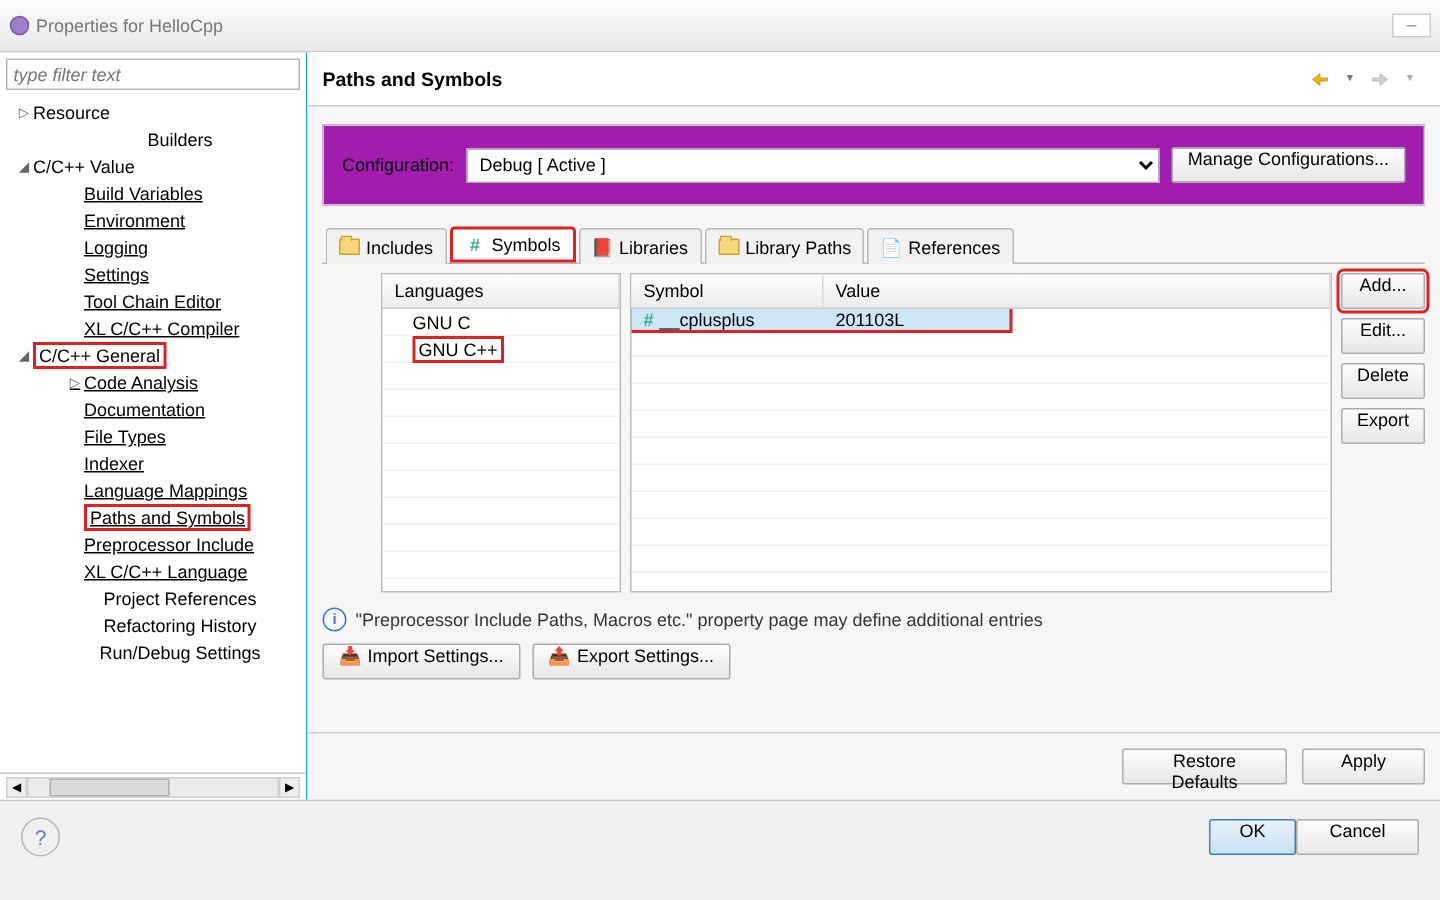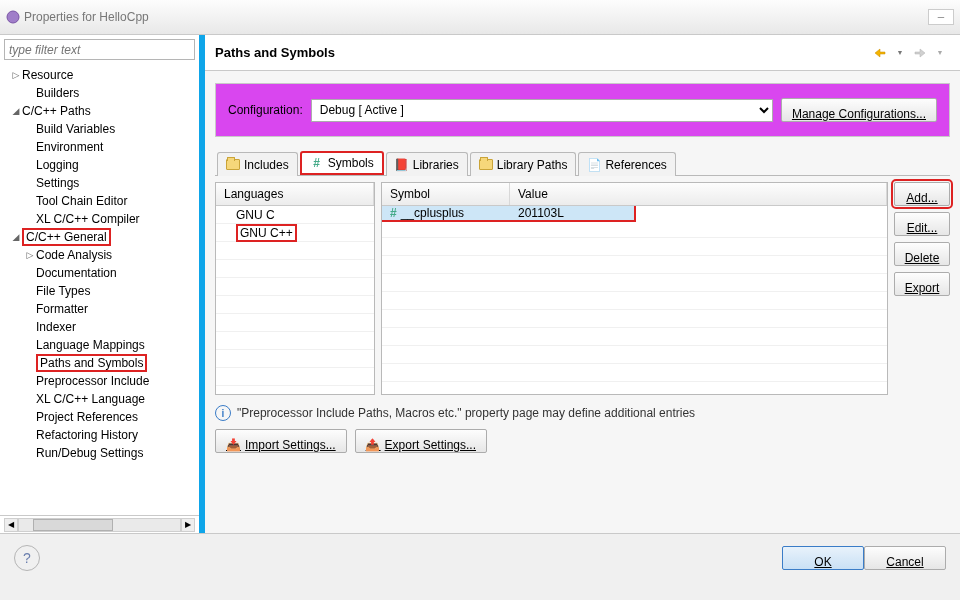--- a/index.html
+++ b/index.html
@@ -4,52 +4,52 @@
 <style>
 * { box-sizing: border-box; margin: 0; padding: 0; font-family: "Segoe UI", Tahoma, sans-serif; font-size: 12px; }
 body { background: #f0f0f0; width: 960px; height: 600px; overflow: hidden; position: relative; }
 
 .titlebar { height: 35px; background: linear-gradient(#fdfdfd,#e8e8e8); border-bottom: 1px solid #c9c9c9; display: flex; align-items: center; padding: 0 6px; color: #777; }
 .titlebar svg { margin-right: 4px; }
 .titlebar .spacer { flex: 1; }
 .win-btn { width: 26px; height: 16px; border: 1px solid #ccc; background: #fff; margin-left: 2px; display:flex; align-items:center; justify-content:center; font-size:9px; color:#666; }
 
 .main { display: flex; height: 498px; }
-.left-pane { width: 205px; border-right: 6px solid #0ea5e9; background: #fff; display:flex; flex-direction:column; }
+.left-pane { width: 205px; border-right: 1px solid #0ea5e9; background: #fff; display:flex; flex-direction:column; }
 .filter { margin:4px; height:21px; border:1px solid #b5b5b5; padding:2px 4px; color:#999; font-style:italic; }
 .tree { flex:1; overflow:hidden; padding:2px 0 2px 4px; }
 .tree-item { display:flex; align-items:center; height:18px; white-space:nowrap; cursor:default; }
 .tree-item .twist { width:12px; display:inline-flex; justify-content:center; font-size:9px; color:#666; }
 .tree-item.lvl1 { margin-left: 6px; }
-.tree-item.lvl2 { margin-left: 20px; }
-.tree-item.lvl3 { margin-left: 20px; }
+.tree-item.lvl2 { margin-left: 20px; justify-content: center; }
+.tree-item.lvl3 { margin-left: 40px; text-decoration: underline; }
 .hl-red { border:2px solid #d22; padding:0 2px; }
 .left-scroll { height:18px; border-top:1px solid #c9c9c9; display:flex; align-items:center; padding:0 4px; }
 .left-scroll .track { flex:1; height:14px; background:#eaeaea; border:1px solid #cfcfcf; position:relative; }
 .left-scroll .thumb { position:absolute; left:14px; top:0; width:80px; height:12px; background:#d9d9d9; border:1px solid #b0b0b0; }
 .left-scroll .arr { width:14px; height:14px; border:1px solid #cfcfcf; background:#eee; font-size:8px; display:flex; align-items:center; justify-content:center; }
 
 .right-pane { flex:1; background:#f6f6f6; display:flex; flex-direction:column; }
 .header { height:36px; background:#fff; border-bottom:1px solid #c9c9c9; display:flex; align-items:center; padding:0 10px; }
 .header h2 { font-size:13px; font-weight:bold; }
 .header .sp { flex:1; }
 .nav-arrow { width:18px; height:18px; display:flex; align-items:center; justify-content:center; margin:0 1px; }
 
 .content { flex:1; padding:12px 10px 8px 10px; display:flex; flex-direction:column; }
-.config-row { border:1px solid #c9c9c9; background:#d946ef; padding:14px 12px; display:flex; align-items:center; gap:8px; }
+.config-row { border:1px solid #c9c9c9; background:#a21caf; padding:14px 12px; display:flex; align-items:center; gap:8px; }
 .config-row select { flex:1; height:23px; border:1px solid #acacac; background:#fff; padding:0 4px; }
-.btn { height:24px; border:1px solid #acacac; background:linear-gradient(#fdfdfd,#e6e6e6); padding:0 10px; cursor:default; border-radius:2px; display:inline-flex; align-items:flex-end; gap:4px;text-decoration:underline; }
+.btn { height:24px; border:1px solid #acacac; background:linear-gradient(#fdfdfd,#e6e6e6); padding:0 10px; cursor:default; border-radius:2px; display:inline-flex; align-items:flex-start; gap:4px; }
 
 .tabs-row { display:flex; margin-top:14px; border-bottom:1px solid #b9b9b9; padding-left:2px; }
 .tab { display:flex; align-items:center; gap:4px; padding:3px 8px; border:1px solid #b9b9b9; border-bottom:none; background:#f2f2f2; margin-right:2px; border-radius:3px 3px 0 0; position:relative; top:1px; }
 .tab.active { background:#fff; z-index:2; }
 .tab.highlighted { border:2px solid #d22; top:0; }
 .tab .ic { width:14px; height:14px; display:flex; align-items:center; justify-content:center; }
 
-.tables-area { display:flex; gap:6px; margin-top:6px; }
+.tables-area { display:flex; gap:6px; margin-top:6px;margin-left:39px; }
 .lang-table-wrap { width:160px; }
 .sym-table-wrap { flex:1; }
 .btns-col { width:56px; display:flex; flex-direction:column; gap:6px; }
 .btns-col .btn { width:56px; justify-content:center; padding:0; height:24px; }
 
 .tbl { border:1px solid #b9b9b9; background:#fff; height:213px; display:flex; flex-direction:column; }
 .tbl-head { display:flex; background:linear-gradient(#fdfdfd,#ececec); border-bottom:1px solid #c9c9c9; }
 .tbl-head .col { padding:4px 8px; border-right:1px solid #d8d8d8; }
 .tbl-body { flex:1; overflow:hidden; }
 .tbl-row { display:flex; height:18px; align-items:center; border-bottom:1px solid #f0f0f0; }
@@ -65,21 +65,21 @@
 .chk-line { display:flex; align-items:center; gap:4px; margin-top:6px; }
 .chk-line input { accent-color:#3a7cc7; }
 
 .import-row { display:flex; gap:8px; margin-top:8px; }
 
 .defaults-row { border-top:1px solid #d0d0d0; padding:10px; display:flex; justify-content:flex-end; gap:10px; }
 
 .bottom-bar { height:48px; border-top:1px solid #c9c9c9; display:flex; align-items:center; padding:0 14px; background:#f0f0f0; }
 .help-btn { width:26px; height:26px; border:1px solid #b5b5b5; border-radius:50%; display:flex; align-items:center; justify-content:center; color:#6b7fae; font-size:14px; }
 .bottom-bar .sp { flex:1; }
-.bottom-bar .btn.ok { border:1px solid #3a7cc7; background:linear-gradient(#e8f2fb,#c9e0f5); width:82px; justify-content:center; }
+.bottom-bar .btn.ok { border:1px solid #3a7cc7; background:linear-gradient(#e8f2fb,#c9e0f5); width:58px; justify-content:center; }
 .bottom-bar .btn.cancel { width:82px; justify-content:center; }
 
 .hl-btn { outline:2px solid #d22; outline-offset:1px; }
 
 .folder-ic { width:14px; height:11px; background:#f6d77a; border:1px solid #caa438; border-radius:1px; position:relative; }
 .folder-ic::before { content:""; position:absolute; top:-3px; left:0; width:6px; height:3px; background:#f6d77a; border:1px solid #caa438; border-bottom:none; border-radius:1px 1px 0 0; }
 
 svg.arrow-y { fill:#f5b400; stroke:#c78b00; stroke-width:0.5; }
 svg.arrow-g { fill:#d0d0d0; stroke:#b0b0b0; stroke-width:0.5; }
 
@@ -104,21 +104,21 @@
       <div class="tree-item lvl1">
           <span class="twist">▷</span>
           <span>Resource</span>
         </div>
       <div class="tree-item lvl2">
           <span class="twist"></span>
           <span>Builders</span>
         </div>
       <div class="tree-item lvl1">
           <span class="twist">◢</span>
-          <span>C/C++ Paths</span>
+          <span>C/C++ Value</span>
         </div>
       <div class="tree-item lvl3">
           <span class="twist"></span>
           <span>Build Variables</span>
         </div>
       <div class="tree-item lvl3">
           <span class="twist"></span>
           <span>Environment</span>
         </div>
       <div class="tree-item lvl3">
@@ -145,24 +145,20 @@
           <span class="twist">▷</span>
           <span>Code Analysis</span>
         </div>
       <div class="tree-item lvl3">
           <span class="twist"></span>
           <span>Documentation</span>
         </div>
       <div class="tree-item lvl3">
           <span class="twist"></span>
           <span>File Types</span>
-        </div>
-      <div class="tree-item lvl3">
-          <span class="twist"></span>
-          <span>Formatter</span>
         </div>
       <div class="tree-item lvl3">
           <span class="twist"></span>
           <span>Indexer</span>
         </div>
       <div class="tree-item lvl3">
           <span class="twist"></span>
           <span>Language Mappings</span>
         </div>
       <div class="tree-item lvl3">
@@ -331,20 +327,28 @@
             <span>📥</span>
             <span>Import Settings...</span>
           </button>
         <button class="btn">
             <span>📤</span>
             <span>Export Settings...</span>
           </button>
       </div>
     </div>
 
+    <div class="defaults-row">
+      <button class="btn" style="width:110px;justify-content:center;">
+          <span>Restore Defaults</span>
+        </button>
+      <button class="btn" style="width:82px;justify-content:center;">
+          <span>Apply</span>
+        </button>
+    </div>
   </div>
 </div>
 
 <div class="bottom-bar">
   <div class="help-btn">?</div>
   <span class="sp"></span>
   <button class="btn ok">
       <span>OK</span>
     </button>
   <button class="btn cancel">

